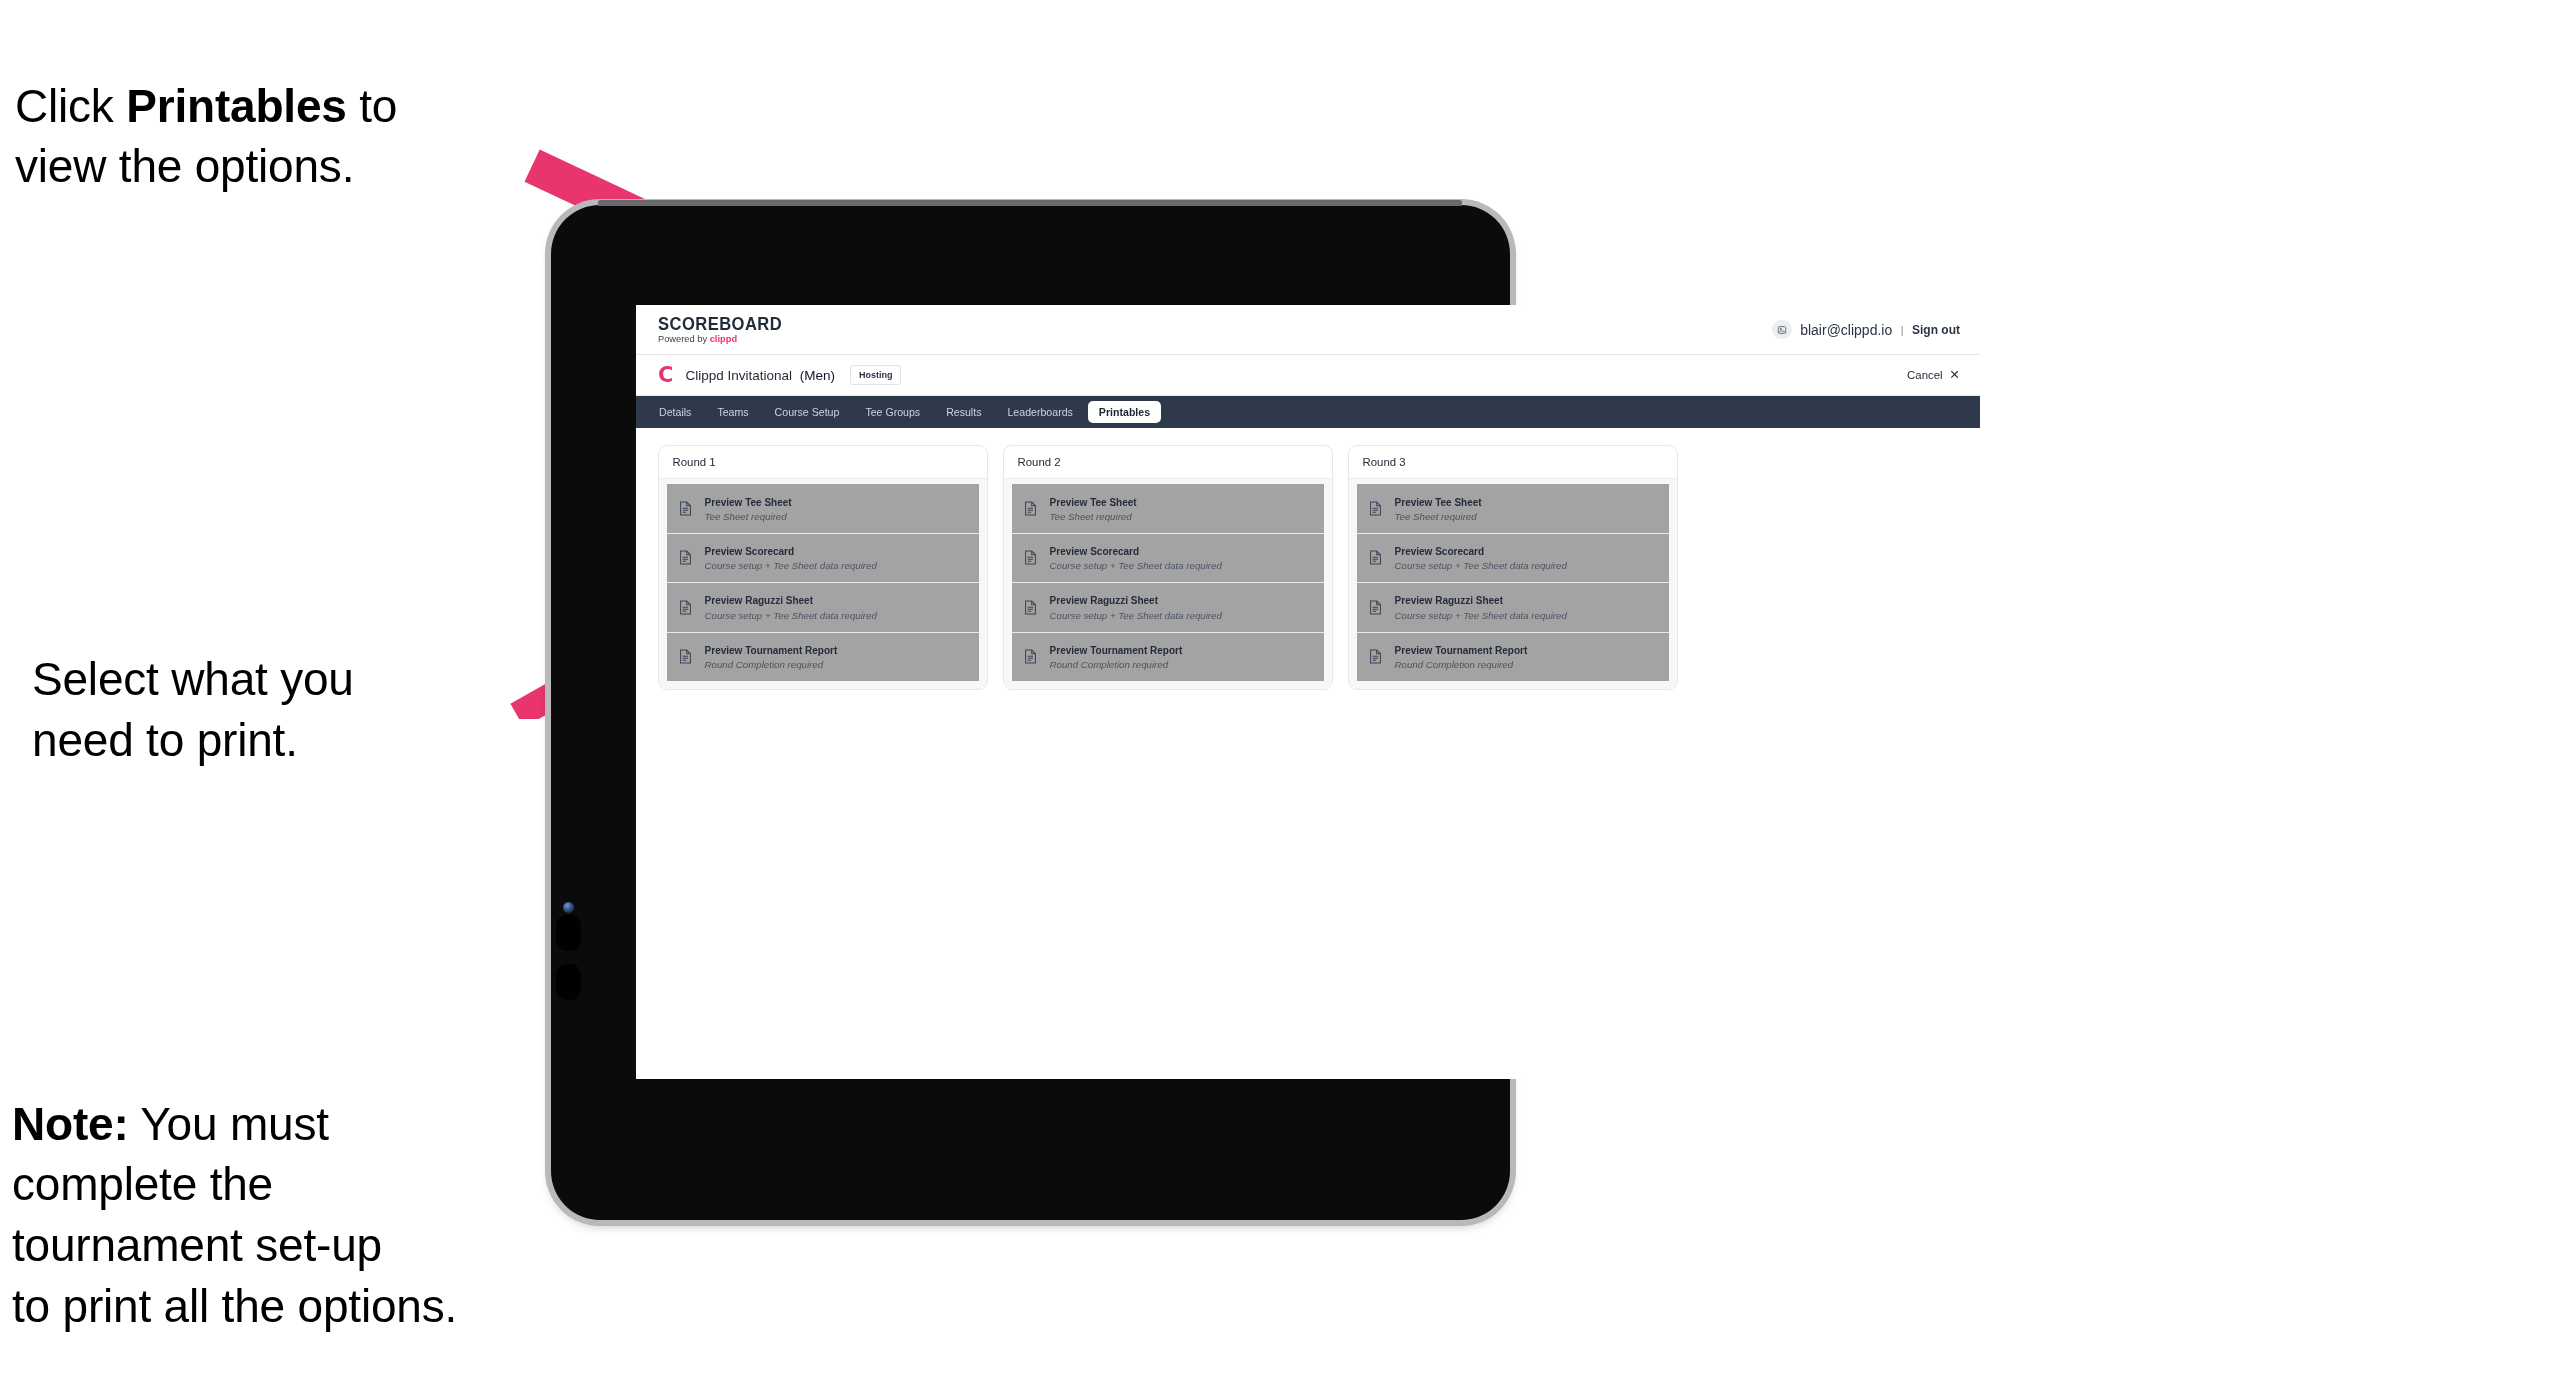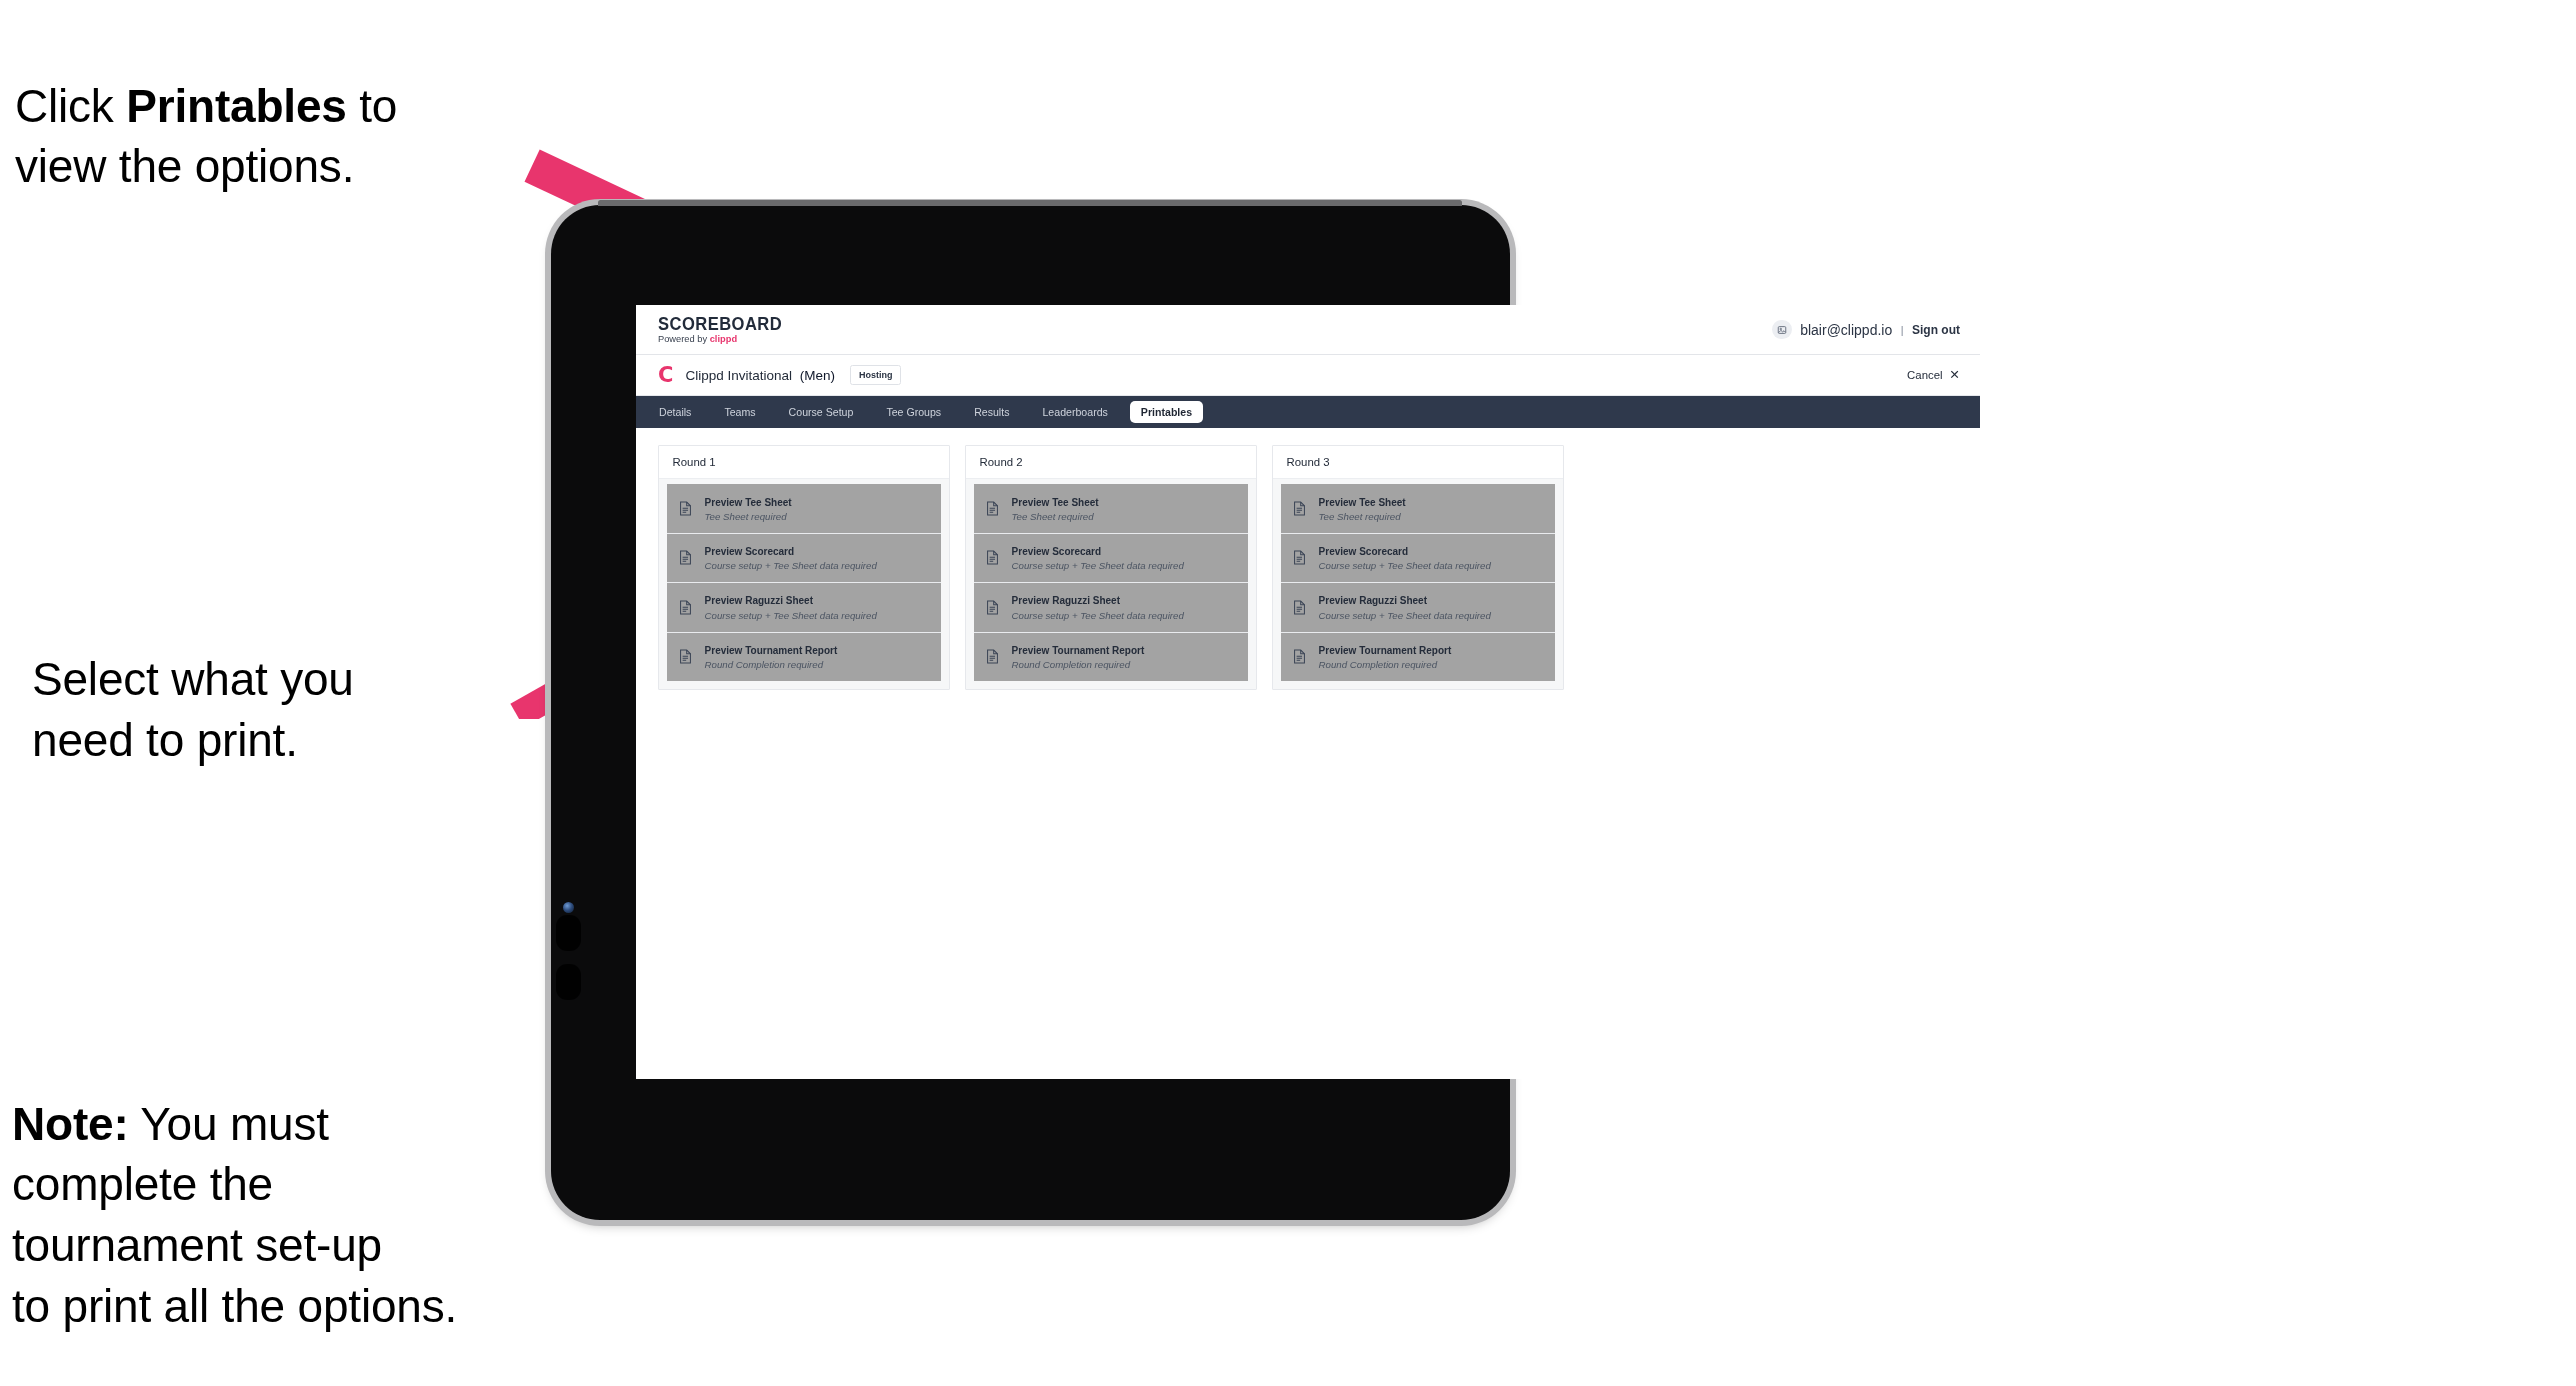--- a/index.html
+++ b/index.html
@@ -151,43 +151,43 @@
     margin-left:auto;
     display:flex; align-items:center; gap:6.8px;
     font-size:11.4px; color:#242c3a; cursor:pointer;
   }
   #cancel-x { font-size:12.7px; line-height:1; }
 
   
   #subnav {
     height:32px; background:#2f394c;
     display:flex; align-items:center;
-    padding:0 12px; gap:11px;
+    padding:0 12px; gap:4px;
   }
   .subtab {
     font-size:10.6px; color:#ced3dc;
     padding:6px 11px; border-radius:5px;
     line-height:1; cursor:pointer;
   }
   .subtab.active {
     background:#ffffff; color:#1f2633;
     font-weight:bold;
   }
 
   
   #rounds {
     display:flex; gap:15px;
     padding:17px 22px 0 22px;
     align-items:flex-start;
   }
   .round-card {
-    width:292px;
+    width:330px;
     background:#ffffff;
     border:0.8px solid #e6e8ec;
-    border-radius:1px;
+    border-radius:9px;
     overflow:hidden;
   }
   .round-title {
     font-size:11.4px; color:#242c3a;
     padding:11px 13.5px 10px 13.5px;
     border-bottom:0.8px solid #eceef1;
     line-height:1;
   }
   .round-body { background:#f6f7f8; padding:5px 7.6px 7.6px 7.6px; }
   .print-item {

